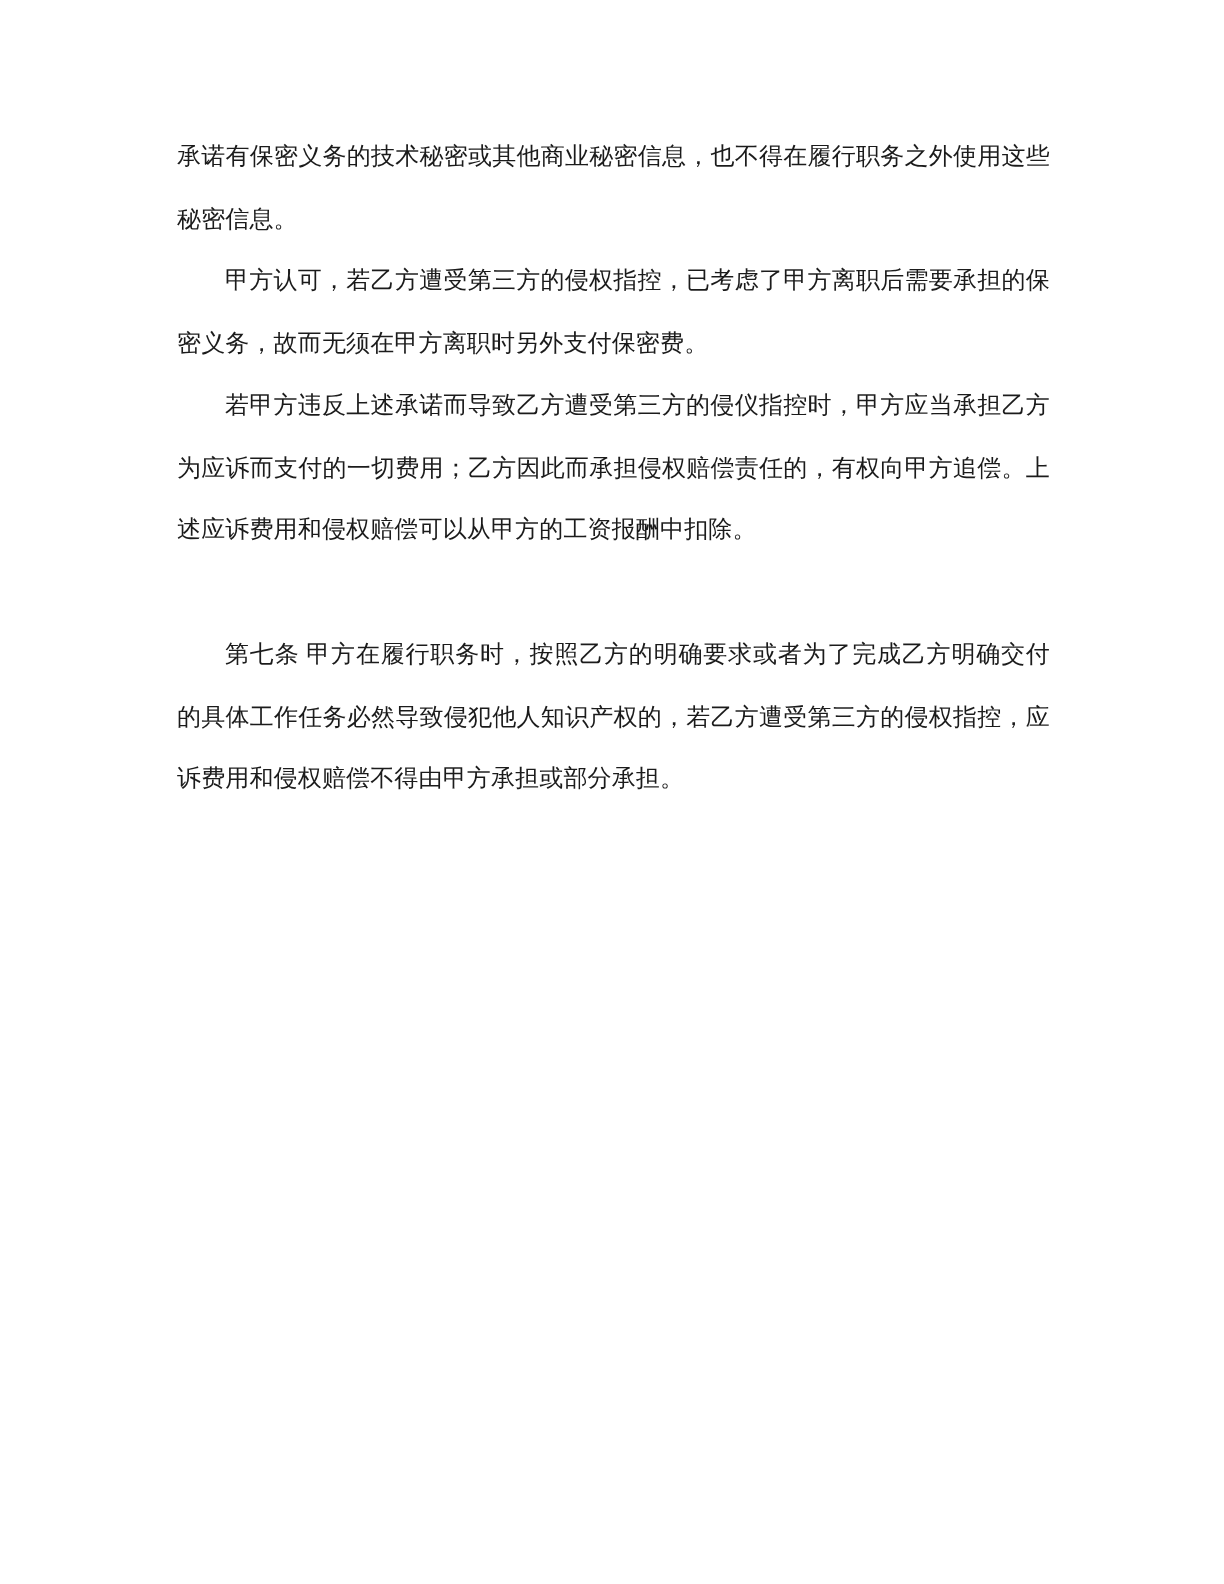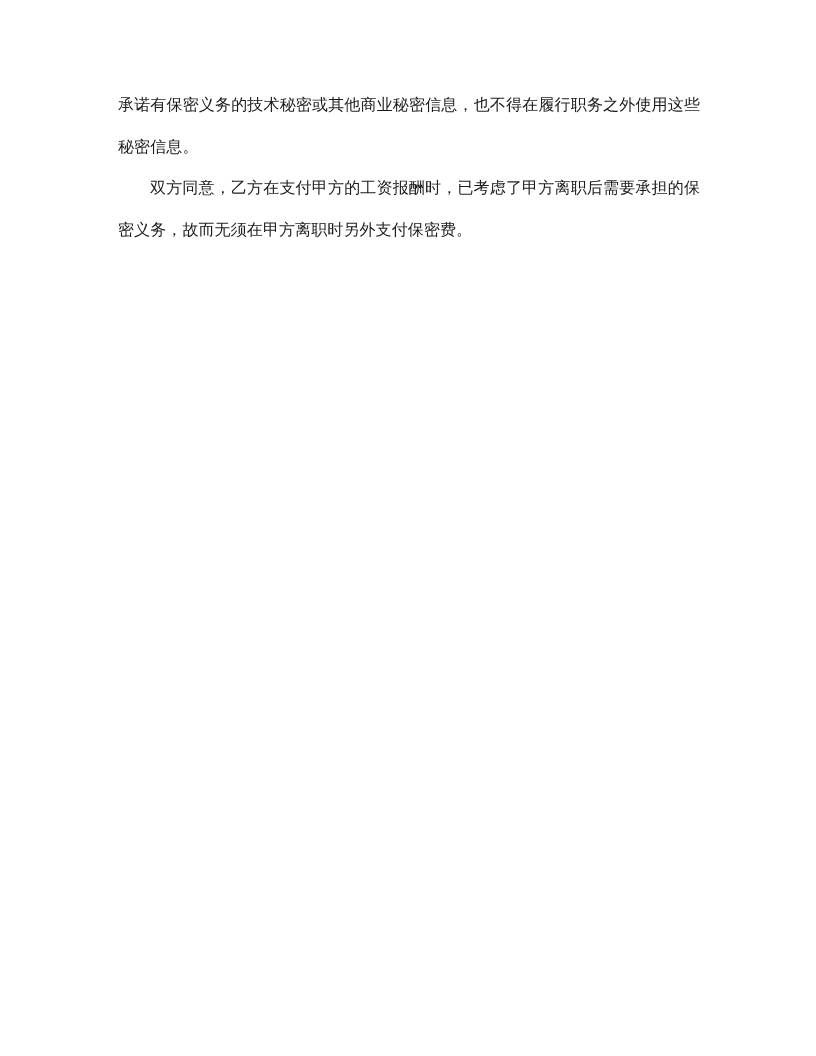--- a/index.html
+++ b/index.html
@@ -42,15 +42,17 @@
   p.para.section-gap {
     margin-top: 41.5px;
   }
 </style>
 </head>
 <body>
 
 <div class="doc-page">
   <div class="doc-content">
     <p class="para">承诺有保密义务的技术秘密或其他商业秘密信息，也不得在履行职务之外使用这些秘密信息。</p>
-    <p class="para indent">双方同意，乙方在支付甲方的工资报酬时，已考虑了甲方离职后需要承担的保密义务，故而无须在甲方离职时另外支付保密费。</p>
+    <p class="para indent">甲方认可，若乙方遭受第三方的侵权指控，已考虑了甲方离职后需要承担的保密义务，故而无须在甲方离职时另外支付保密费。</p>
+    <p class="para indent">若甲方违反上述承诺而导致乙方遭受第三方的侵仪指控时，甲方应当承担乙方为应诉而支付的一切费用；乙方因此而承担侵权赔偿责任的，有权向甲方追偿。上述应诉费用和侵权赔偿可以从甲方的工资报酬中扣除。</p>
+    <p class="para indent section-gap">第七条  甲方在履行职务时，按照乙方的明确要求或者为了完成乙方明确交付的具体工作任务必然导致侵犯他人知识产权的，若乙方遭受第三方的侵权指控，应诉费用和侵权赔偿不得由甲方承担或部分承担。</p>
   </div>
 </div>
 
 </body></html>

